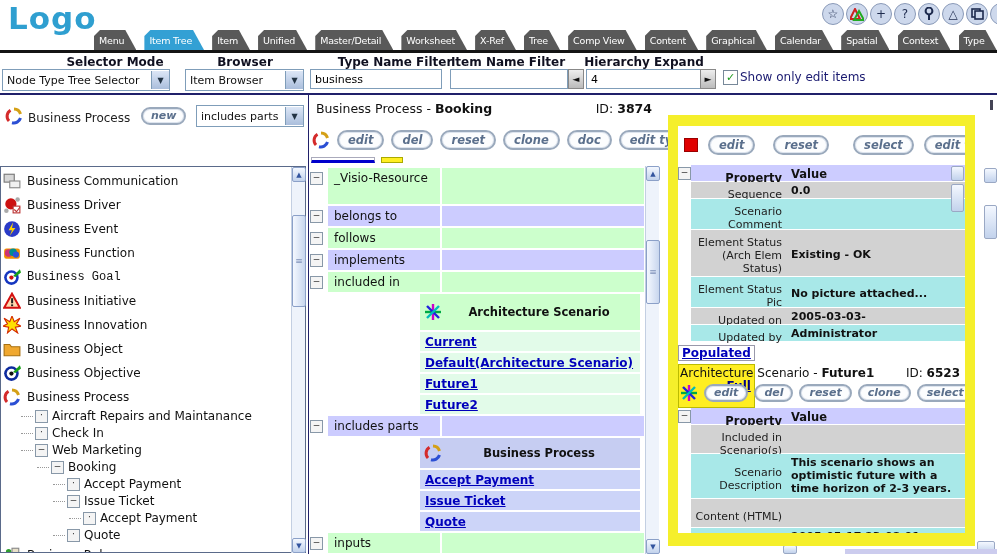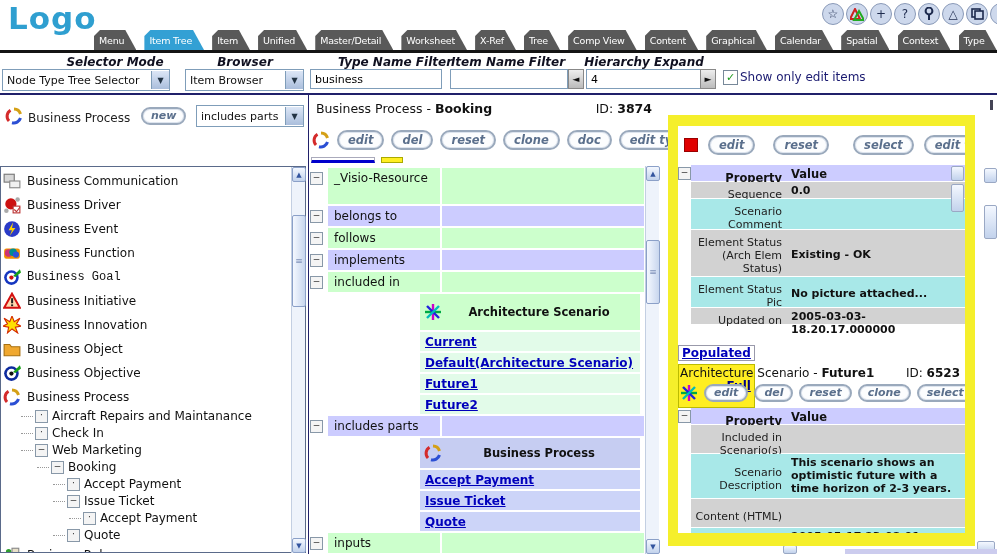--- a/index.html
+++ b/index.html
@@ -15,21 +15,21 @@
 
   
   .tabsrow{position:absolute;left:94px;top:29px;width:903px;height:23px;white-space:nowrap;overflow:hidden;}
   .tab{display:inline-block;background:#595959;color:#fff;font-size:9.5px;letter-spacing:-0.2px;
        padding:5px 12px 4px 5px;margin-right:3px;
        clip-path:polygon(0 100%,0 6px,6px 0,calc(100% - 11px) 0,100% 100%);}
   .tab.active{background:#33a0d4;}
   .tabline{position:absolute;left:0;top:50px;width:997px;height:3px;background:#141414;}
 
   
-  .flabel{position:absolute;top:55px;font-size:12px;font-weight:bold;color:#101020;text-align:center;font-style:italic;}
+  .flabel{position:absolute;top:55px;font-size:12px;font-weight:bold;color:#101020;text-align:center;}
   .xpselect{position:absolute;top:69px;height:20px;border:1px solid #7f9db9;background:#fff;display:flex;align-items:center;font-size:11px;}
   .xpselect .sval{flex:1;padding:0 4px;white-space:nowrap;overflow:hidden;}
   .xpselect .sarr{width:17px;height:18px;background:#bcd;border-left:1px solid #7f9db9;display:flex;align-items:center;justify-content:center;font-size:8px;color:#234;background:linear-gradient(#dce6f6,#aabedc);}
   .xpinput{position:absolute;top:69px;height:18px;border:1px solid #7f9db9;font-size:11px;padding:0 4px;font-family:"DejaVu Sans",sans-serif;}
   .stepbtn{position:absolute;top:69px;width:16px;height:20px;background:linear-gradient(#eee,#bbb);border:1px solid #888;
            display:flex;align-items:center;justify-content:center;font-size:9px;color:#111;box-sizing:border-box;}
   .chk{position:absolute;left:723px;top:70px;width:13px;height:13px;border:1px solid #789;background:#fff;
        display:flex;align-items:center;justify-content:center;font-size:11px;color:#1c9a1c;font-weight:bold;}
   .chklabel{position:absolute;left:740px;top:70px;font-size:12px;color:#1a1a70;}
   .navline{position:absolute;left:0;top:93px;width:997px;height:2px;background:#20206a;}
@@ -494,20 +494,25 @@
         <div class="prow" style="height:30px;">
           <span class="pgut"></span>
             <span class="plab tcyan">Element Status Pic</span>
             <span class="pval tcyan" style="display:flex;align-items:center;">No picture attached...</span>
         </div>
         <div class="prow" style="height:16px;">
           <span class="pgut"></span>
             <span class="plab tgray">Updated on</span>
             <span class="pval tgray">2005-03-03-18.20.17.000000</span>
         </div>
+        <div class="prow" style="height:16px;">
+          <span class="pgut"></span>
+            <span class="plab tcyan">Updated by</span>
+            <span class="pval tcyan">Administrator</span>
+        </div>
       </div>
 
       <div class="viewlinks">
         <span class="vl-pop"><span class="alink">Populated</span></span>
         <span class="vl-full"><span class="alink" style="color:#000088;">Full</span></span>
       </div>
 
       <div class="sec2-title">
         <span>Architecture Scenario -</span>
         <span class="bold">Future1</span>

